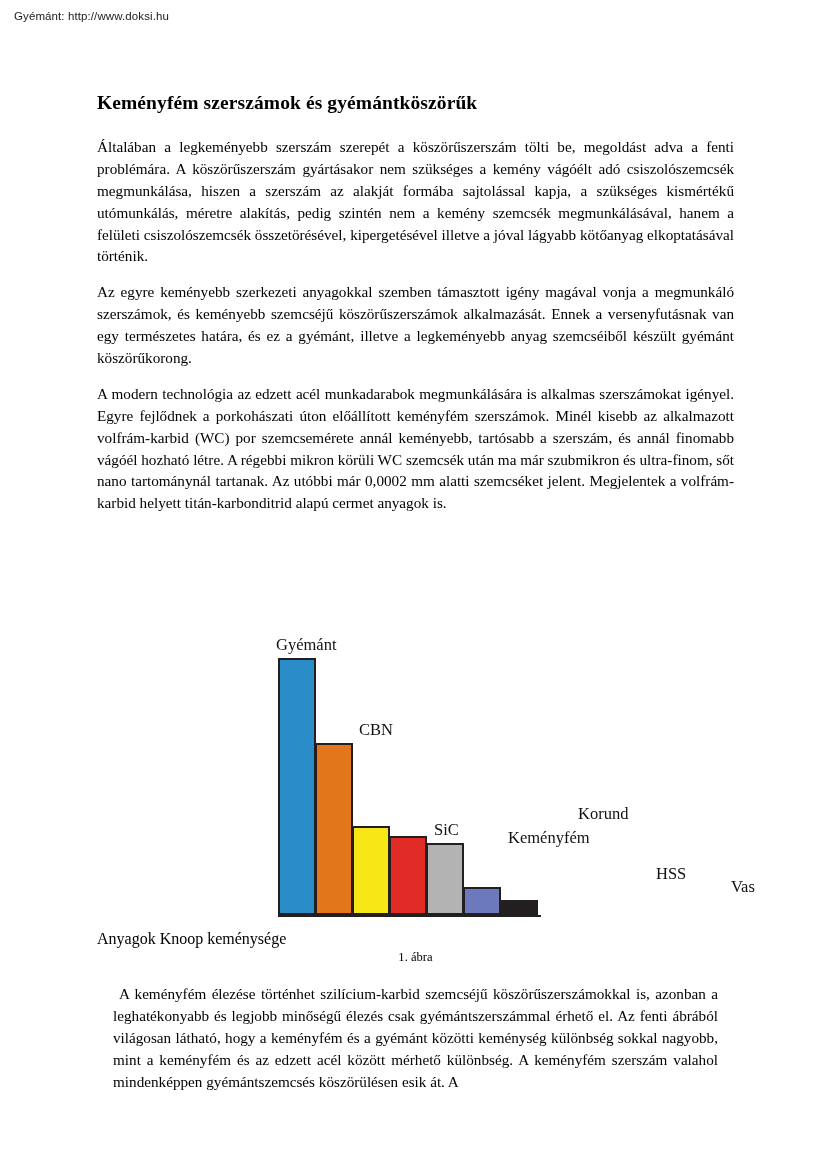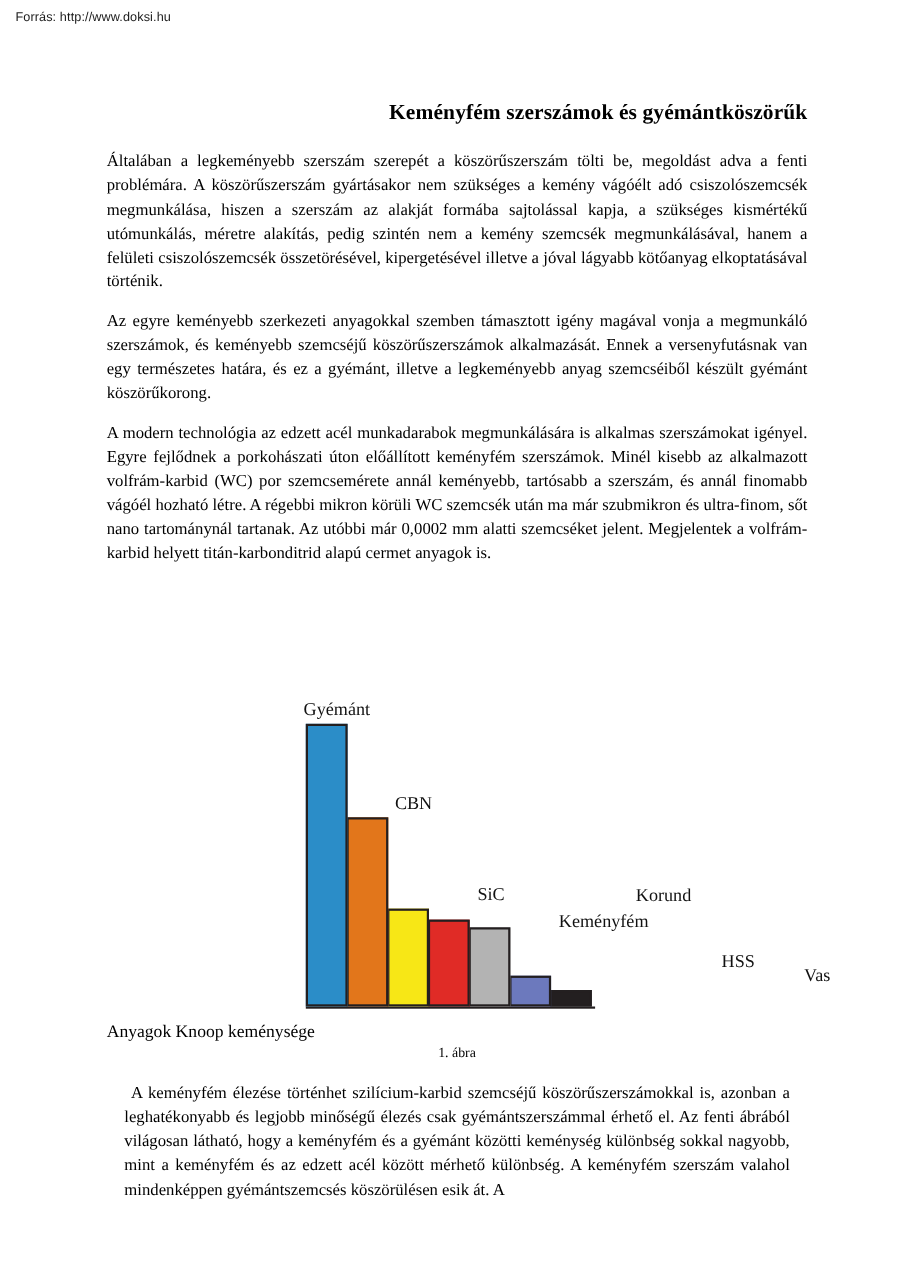--- a/index.html
+++ b/index.html
@@ -32,21 +32,21 @@
   .page {
     position: absolute;
     left: 97px;
     top: 92px;
     width: 637px;
   }
 
   .doc-title {
     font-size: 19.5px;
     font-weight: bold;
-    text-align: right;
+    text-align: left;
     margin: 0 0 22px 0;
     letter-spacing: 0.1px;
   }
 
   p.body-par {
     font-size: 15.2px;
     line-height: 1.44;
     text-align: justify;
     text-justify: inter-word;
     margin: 0 0 14px 0;
@@ -119,21 +119,21 @@
     font-size: 15.2px;
     line-height: 1.44;
     text-align: justify;
     margin: 16px;
     text-indent: 6px;
   }
 </style>
 </head>
 <body>
 
-<div class="source-header">Forrás: http://www.doksi.hu</div>
+<div class="source-header">Gyémánt: http://www.doksi.hu</div>
 
 <div class="page">
 
   <h1 class="doc-title">Keményfém szerszámok és gyémántköszörűk</h1>
 
 
   <p class="body-par">Általában a legkeményebb szerszám szerepét a köszörűszerszám tölti be, megoldást adva a fenti problémára. A köszörűszerszám gyártásakor nem szükséges a kemény vágóélt adó csiszolószemcsék megmunkálása, hiszen a szerszám az alakját formába sajtolással kapja, a szükséges kismértékű utómunkálás, méretre alakítás, pedig szintén nem a kemény szemcsék megmunkálásával, hanem a felületi csiszolószemcsék összetörésével, kipergetésével illetve a jóval lágyabb kötőanyag elkoptatásával történik.</p>
 
   <p class="body-par">Az egyre keményebb szerkezeti anyagokkal szemben támasztott igény magával vonja a megmunkáló szerszámok, és keményebb szemcséjű köszörűszerszámok alkalmazását. Ennek a versenyfutásnak van egy természetes határa, és ez a gyémánt, illetve a legkeményebb anyag szemcséiből készült gyémánt köszörűkorong.</p>
 
@@ -141,21 +141,21 @@
 
   <div class="figure">
     <div class="chart-area">
       <div class="chart-inner" id="chart-inner">
         <div class="baseline"></div>
       <div class="bar" style="left: 0px; width: 38px; height: 257px; background: rgb(43, 141, 200); z-index: 10;"></div>
           <div class="bar-label" style="left: -2px; bottom: 273px; z-index: 20;">Gyémánt</div>
           <div class="bar" style="left: 37px; width: 38px; height: 172px; background: rgb(226, 118, 27); z-index: 9;"></div>
           <div class="bar-label" style="left: 81px; bottom: 188px; z-index: 20;">CBN</div>
           <div class="bar" style="left: 74px; width: 38px; height: 89px; background: rgb(247, 231, 22); z-index: 8;"></div>
-          <div class="bar-label" style="left: 156px; bottom: 105px; z-index: 20;">SiC</div>
+          <div class="bar-label" style="left: 156px; bottom: 88px; z-index: 20;">SiC</div>
           <div class="bar" style="left: 111px; width: 38px; height: 79px; background: rgb(224, 43, 38); z-index: 7;"></div>
           <div class="bar-label" style="left: 230px; bottom: 80px; z-index: 20;">Keményfém</div>
           <div class="bar" style="left: 148px; width: 38px; height: 72px; background: rgb(179, 179, 179); z-index: 6;"></div>
           <div class="bar-label" style="left: 300px; bottom: 104px; z-index: 20;">Korund</div>
           <div class="bar" style="left: 185px; width: 38px; height: 28px; background: rgb(108, 121, 189); z-index: 5;"></div>
           <div class="bar-label" style="left: 378px; bottom: 44px; z-index: 20;">HSS</div>
           <div class="bar" style="left: 222px; width: 38px; height: 15px; background: rgb(35, 31, 32); z-index: 4;"></div>
           <div class="bar-label" style="left: 453px; bottom: 31px; z-index: 20; margin-top: 22px;">Vas</div>
         </div>
     </div>

